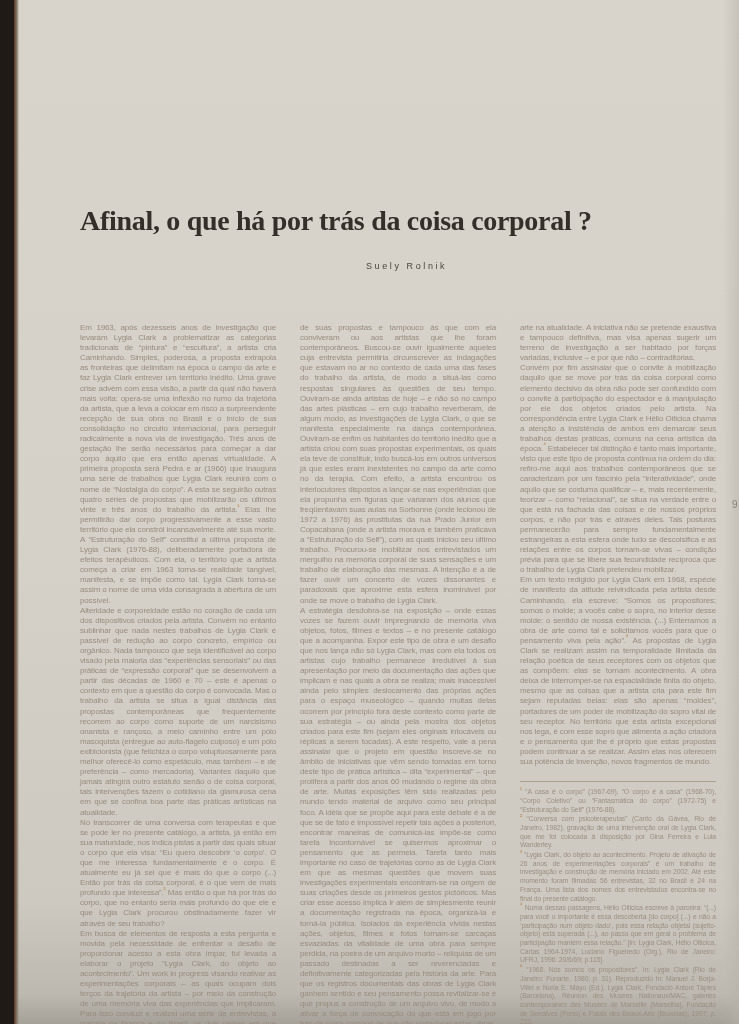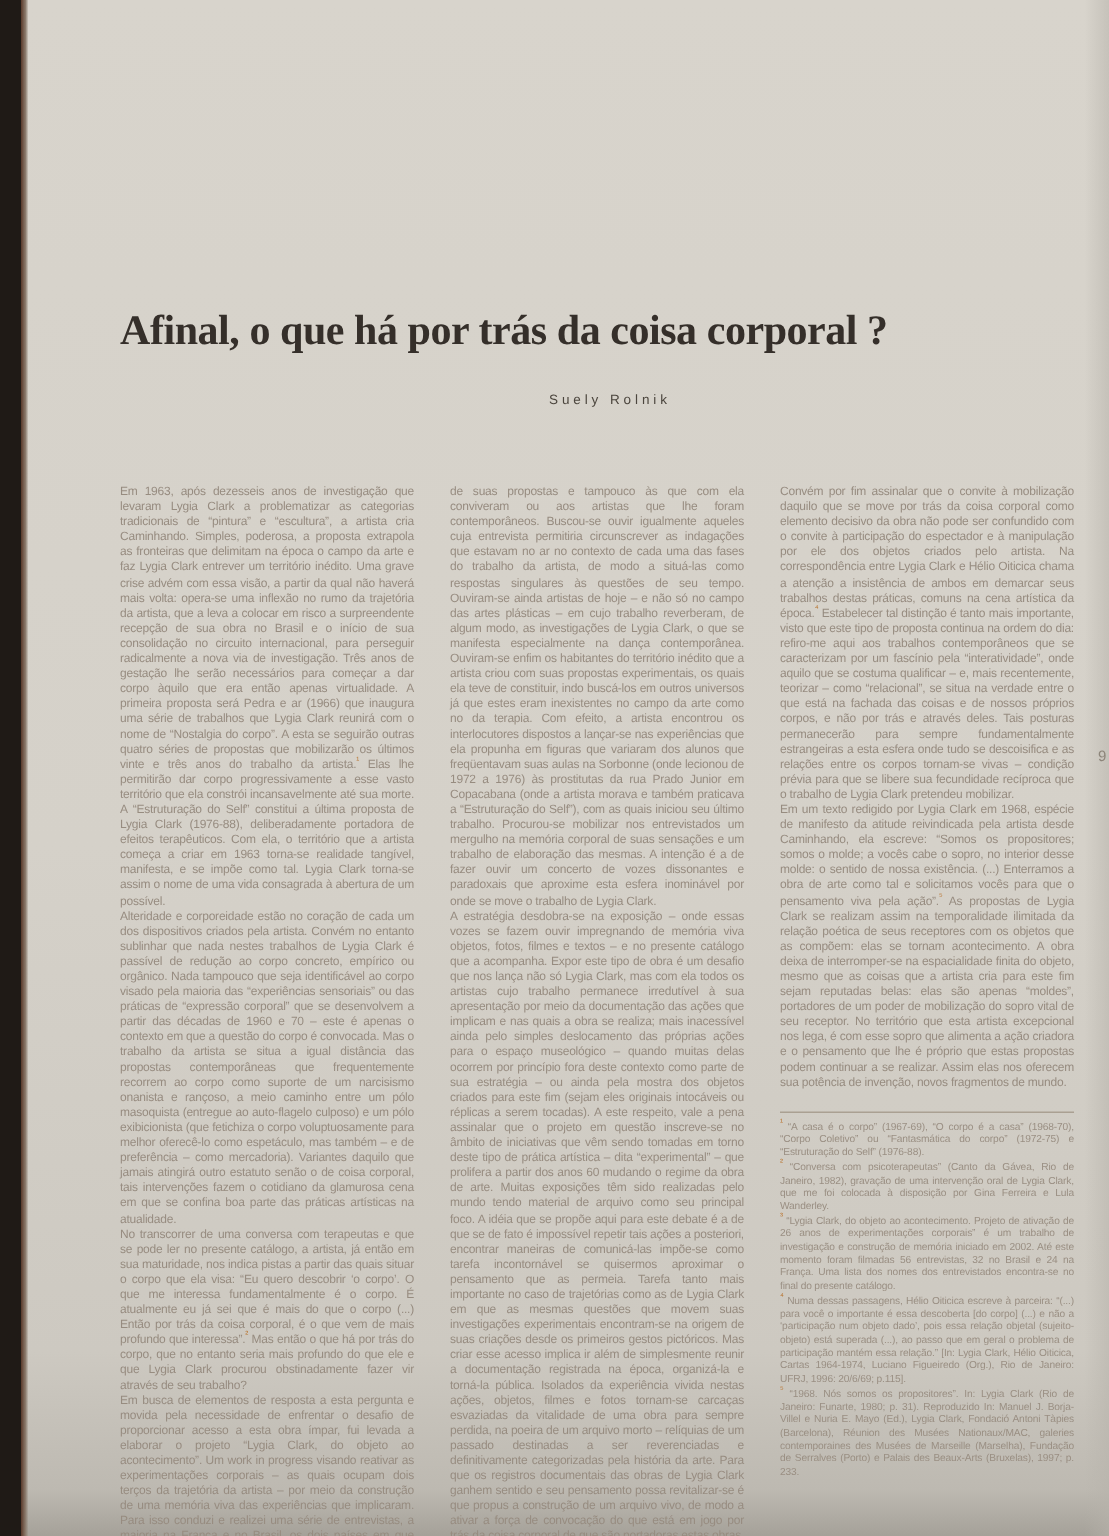--- a/index.html
+++ b/index.html
@@ -91,20 +91,21 @@
       <p>Alteridade e corporeidade estão no coração de cada um dos dispositivos criados pela artista. Convém no entanto sublinhar que nada nestes trabalhos de Lygia Clark é passível de redução ao corpo concreto, empírico ou orgânico. Nada tampouco que seja identificável ao corpo visado pela maioria das “experiências sensoriais” ou das práticas de “expressão corporal” que se desenvolvem a partir das décadas de 1960 e 70 – este é apenas o contexto em que a questão do corpo é convocada. Mas o trabalho da artista se situa a igual distância das propostas contemporâneas que frequentemente recorrem ao corpo como suporte de um narcisismo onanista e rançoso, a meio caminho entre um pólo masoquista (entregue ao auto-flagelo culposo) e um pólo exibicionista (que fetichiza o corpo voluptuosamente para melhor oferecê-lo como espetáculo, mas também – e de preferência – como mercadoria). Variantes daquilo que jamais atingirá outro estatuto senão o de coisa corporal, tais intervenções fazem o cotidiano da glamurosa cena em que se confina boa parte das práticas artísticas na atualidade.</p>
       <p>No transcorrer de uma conversa com terapeutas e que se pode ler no presente catálogo, a artista, já então em sua maturidade, nos indica pistas a partir das quais situar o corpo que ela visa: “Eu quero descobrir ‘o corpo’. O que me interessa fundamentalmente é o corpo. É atualmente eu já sei que é mais do que o corpo (...) Então por trás da coisa corporal, é o que vem de mais profundo que interessa”.<span class="fnref">²</span> Mas então o que há  por trás do corpo, que no entanto seria mais profundo do que ele e que Lygia Clark procurou obstinadamente fazer vir através de seu trabalho?</p>
       <p>Em busca de elementos de resposta a esta pergunta e movida pela necessidade de enfrentar o desafio de proporcionar acesso a esta obra ímpar, fui levada a elaborar o projeto “Lygia Clark, do objeto ao acontecimento”. Um work in progress visando reativar as experimentações corporais – as quais ocupam dois terços da trajetória da artista – por meio da construção de uma memória viva das experiências que implicaram. Para isso conduzi e realizei uma série de entrevistas, a maioria na França e no Brasil, os dois países em que Lygia Clark viveu. Os depoimentos não se limitam, no entanto, às pessoas que participaram</p>
     </div>
   <div id="col2" class="text-col">
       <p>de suas propostas e tampouco às que com ela conviveram ou aos artistas que lhe foram contemporâneos. Buscou-se ouvir igualmente aqueles cuja entrevista permitiria circunscrever as indagações que estavam no ar no contexto de cada uma das fases do trabalho da artista, de modo a situá-las como respostas singulares às questões de seu tempo. Ouviram-se ainda artistas de hoje – e não só no campo das artes plásticas – em cujo trabalho reverberam, de algum modo, as investigações de Lygia Clark, o que se manifesta especialmente na dança contemporânea. Ouviram-se enfim os habitantes do território inédito que a artista criou com suas propostas experimentais, os quais ela teve de constituir, indo buscá-los em outros universos já que estes eram inexistentes no campo da arte como no da terapia. Com efeito, a artista encontrou os interlocutores dispostos a lançar-se nas experiências que ela propunha em figuras que variaram dos alunos que freqüentavam suas aulas na Sorbonne (onde lecionou de 1972 a 1976) às prostitutas da rua Prado Junior em Copacabana (onde a artista morava e também praticava a “Estruturação do Self”), com as quais iniciou seu último trabalho. Procurou-se mobilizar nos entrevistados um mergulho na memória corporal de suas sensações e um trabalho de elaboração das mesmas. A intenção é a de fazer ouvir um concerto de vozes dissonantes e paradoxais que aproxime esta esfera inominável por onde se move o trabalho de Lygia Clark.</p>
       <p>A estratégia desdobra-se na exposição – onde essas vozes se fazem ouvir impregnando de memória viva objetos, fotos, filmes e textos – e no presente catálogo que a acompanha. Expor este tipo de obra é um desafio que nos lança não só Lygia Clark, mas com ela todos os artistas cujo trabalho permanece irredutível à sua apresentação por meio da documentação das ações que implicam e nas quais a obra se realiza; mais inacessível ainda pelo simples deslocamento das próprias ações para o espaço museológico – quando muitas delas ocorrem por princípio fora deste contexto como parte de sua estratégia – ou ainda pela mostra dos objetos criados para este fim (sejam eles originais intocáveis ou réplicas a serem tocadas). A este respeito, vale a pena assinalar que o projeto em questão inscreve-se no âmbito de iniciativas que vêm sendo tomadas em torno deste tipo de prática artística – dita “experimental” – que prolifera a partir dos anos 60 mudando o regime da obra de arte. Muitas exposições têm sido realizadas pelo mundo tendo material de arquivo como seu principal foco. A idéia que se propõe aqui para este debate é a de que se de fato é impossível repetir tais ações a posteriori, encontrar maneiras de comunicá-las impõe-se como tarefa incontornável se quisermos aproximar o pensamento que as permeia. Tarefa tanto mais importante no caso de trajetórias como as de Lygia Clark em que as mesmas questões que movem suas investigações experimentais encontram-se na origem de suas criações desde os primeiros gestos pictóricos. Mas criar esse acesso implica ir além de simplesmente reunir a documentação registrada na época, organizá-la e torná-la pública. Isolados da experiência vivida nestas ações, objetos, filmes e fotos tornam-se carcaças esvaziadas da vitalidade de uma obra para sempre perdida, na poeira de um arquivo morto – relíquias de um passado destinadas a ser reverenciadas e definitivamente categorizadas pela história da arte. Para que os registros documentais das obras de Lygia Clark ganhem sentido e seu pensamento possa revitalizar-se é que propus a construção de um arquivo vivo, de modo a ativar a força de convocação do que está em jogo por trás da coisa corporal de que são portadoras estas obras. O intuito é o de favorecer o diálogo crítico entre o legado artístico e intelectual de Lygia Clark e as investigações da</p>
     </div>
   <div id="col3" class="text-col">
     <div>
+        <p>arte na atualidade. A iniciativa não se pretende exaustiva e tampouco definitiva, mas visa apenas sugerir um terreno de investigação a ser habitado por forças variadas, inclusive – e por que não – contraditórias.</p>
         <p>Convém por fim assinalar que o convite à mobilização daquilo que se move por trás da coisa corporal como elemento decisivo da obra não pode ser confundido com o convite à participação do espectador e à manipulação por ele dos objetos criados pelo artista. Na correspondência entre Lygia Clark e Hélio Oiticica chama a atenção a insistência de ambos em demarcar seus trabalhos destas práticas, comuns na cena artística da época.<span class="fnref">⁴</span> Estabelecer tal distinção é tanto mais importante, visto que este tipo de proposta continua na ordem do dia: refiro-me aqui aos trabalhos contemporâneos que se caracterizam por um fascínio pela “interatividade”, onde aquilo que se costuma qualificar – e, mais recentemente, teorizar – como “relacional”, se situa na verdade entre o que está na fachada das coisas e de nossos próprios corpos, e não por trás e através deles. Tais posturas permanecerão para sempre fundamentalmente estrangeiras a esta esfera onde tudo se descoisifica e as relações entre os corpos tornam-se vivas – condição prévia para que se libere sua fecundidade recíproca que o trabalho de Lygia Clark pretendeu mobilizar.</p>
         <p>Em um texto redigido por Lygia Clark em 1968, espécie de manifesto da atitude reivindicada pela artista desde Caminhando, ela escreve: “Somos os propositores; somos o molde; a vocês cabe o sopro, no interior desse molde: o sentido de nossa existência. (...) Enterramos a obra de arte como tal e solicitamos vocês para que o pensamento viva pela ação”.<span class="fnref">⁵</span> As propostas de Lygia Clark se realizam assim na temporalidade ilimitada da relação poética de seus receptores com os objetos que as compõem: elas se tornam acontecimento. A obra deixa de interromper-se na espacialidade finita do objeto, mesmo que as coisas  que a artista cria para este fim sejam reputadas belas: elas são apenas “moldes”, portadores de um poder de mobilização do sopro vital de seu receptor. No território que esta artista excepcional nos lega, é com esse sopro que alimenta a ação criadora e o pensamento que lhe é próprio que estas propostas podem continuar a se realizar. Assim elas nos oferecem sua potência de invenção, novos fragmentos de mundo.</p>
       </div>
     <div class="footnotes">
         <p><span class="fnref">¹</span> “A casa é o corpo” (1967-69), “O corpo é a casa” (1968-70), “Corpo Coletivo” ou “Fantasmática do corpo” (1972-75) e “Estruturação do Self” (1976-88).</p>
         <p><span class="fnref">²</span> “Conversa com psicoterapeutas” (Canto da Gávea, Rio de Janeiro, 1982), gravação de uma intervenção oral de Lygia Clark, que me foi colocada à disposição por Gina Ferreira e Lula Wanderley.</p>
         <p><span class="fnref">³</span> “Lygia Clark, do objeto ao acontecimento. Projeto de ativação de 26 anos de experimentações corporais” é um trabalho de investigação e construção de memória iniciado em 2002. Até este momento foram filmadas 56 entrevistas, 32 no Brasil e 24 na França. Uma lista dos nomes dos entrevistados encontra-se no final do presente catálogo.</p>
         <p><span class="fnref">⁴</span> Numa dessas passagens, Hélio Oiticica escreve à parceira: “(...) para você o importante é essa descoberta [do corpo] (...) e não a ‘participação num objeto dado’, pois essa relação objetal (sujeito-objeto) está superada (...), ao passo que em geral o problema de participação mantém essa relação.” [In: Lygia Clark, Hélio Oiticica, Cartas 1964-1974, Luciano Figueiredo (Org.), Rio de Janeiro: UFRJ, 1996: 20/6/69; p.115].</p>
         <p><span class="fnref">⁵</span> “1968. Nós somos os propositores”. In: Lygia Clark (Rio de Janeiro: Funarte, 1980; p. 31). Reproduzido In: Manuel J. Borja-Villel e Nuria E. Mayo (Ed.), Lygia Clark, Fondació Antoni Tàpies (Barcelona), Réunion des Musées Nationaux/MAC, galeries contemporaines des Musées de Marseille (Marselha), Fundação de Serralves (Porto) e Palais des Beaux-Arts (Bruxelas), 1997; p. 233.</p>
       </div>

